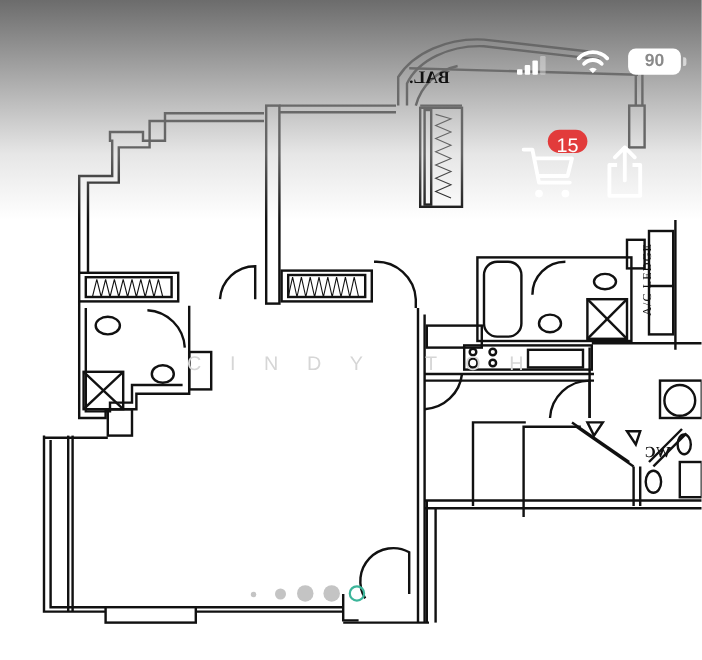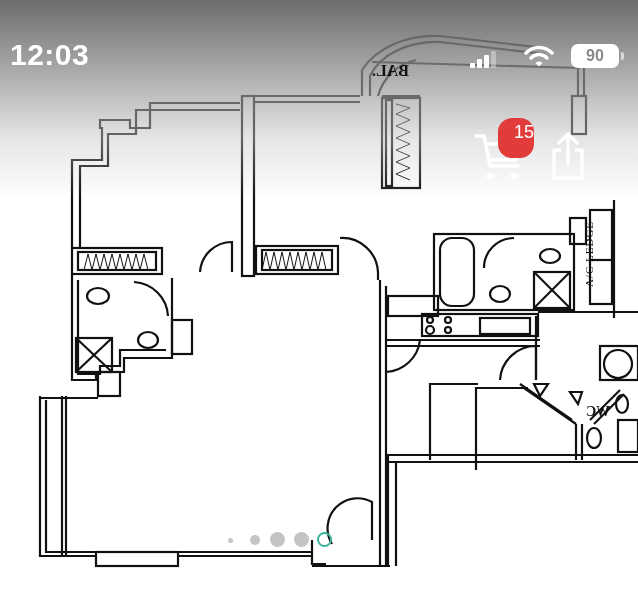--- a/index.html
+++ b/index.html
@@ -11,22 +11,22 @@
     pointer-events:none; }
   .status-bar { position:absolute; left:0; top:38px; width:638px; height:40px; }
   .time { position:absolute; left:10px; top:0; font-size:30px; font-weight:bold; color:#fff; letter-spacing:0.5px; }
   .signal { position:absolute; left:470px; top:12px; width:30px; height:18px; }
   .signal span { position:absolute; bottom:0; width:5px; background:#fff; border-radius:1px; }
   .wifi { position:absolute; left:524px; top:6px; width:30px; height:24px; }
   .battery { position:absolute; left:571px; top:6px; width:48px; height:24px; background:#fff; border-radius:7px;
     color:#8a8a8a; font-size:16px; font-weight:bold; text-align:center; line-height:24px; }
   .battery-nub { position:absolute; left:621px; top:14px; width:3px; height:8px; background:rgba(255,255,255,0.6); border-radius:0 2px 2px 0; }
   .cart-btn { position:absolute; left:474px; top:130px; width:50px; height:52px; cursor:pointer; }
-  .cart-badge { position:absolute; left:498px; top:118px; width:36px; height:40px; background:#e23b3b; color:#fff; border-radius:14px;
-    font-size:18px; text-align:right; line-height:28px; }
+  .cart-badge { position:absolute; left:498px; top:118px; width:36px; height:21px; background:#e23b3b; color:#fff; border-radius:14px;
+    font-size:18px; text-align:center; line-height:28px; }
   .share-btn { position:absolute; left:550px; top:132px; width:36px; height:48px; cursor:pointer; }
   .watermark { position:absolute; left:170px; top:320px; font-size:18px; letter-spacing:26px; color:#d6d6d6; }
   .pager { position:absolute; left:224px; top:532px; height:16px; width:120px; }
   .dot { position:absolute; border-radius:50%; background:#c4c4c4; }
   .dot.active { background:transparent; border:2px solid #3cb59a; }
 </style>
 </head>
 <body>
 
 <div class="viewer">
@@ -144,23 +144,23 @@
       <polyline points="262,270 266,252 270,270 274,252 278,270 282,252 286,270 290,252 294,270 298,252 302,270 306,252 310,270 314,252 318,270 322,252 326,270"></polyline>
       <polyline points="396,104 410,108 396,114 410,120 396,126 410,132 396,138 410,144 396,150 410,156 396,162 410,168 396,174 410,180"></polyline>
     </g>
   </svg>
 
   <div class="overlay-gradient"></div>
 
   <div style="position:absolute;left:372px;top:62px;font-family:'Liberation Serif',serif;font-size:16px;font-weight:bold;color:#111;transform:scaleX(-1);">BAL.</div>
   <div style="position:absolute;left:556px;top:248px;font-family:'Liberation Serif',serif;font-size:11px;color:#111;transform:rotate(-90deg);white-space:nowrap;letter-spacing:1px;">A/C LEDGE</div>
   <div style="position:absolute;left:586px;top:404px;font-family:'Liberation Serif',serif;font-size:14px;font-weight:bold;color:#111;transform:scaleX(-1);">WC</div>
+  <div class="watermark">CINDY TOH</div>
 
   <div class="status-bar">
-    <div class="time">12:03</div>
     <div class="signal">
       <span style="left:0;height:5px;"></span>
       <span style="left:7px;height:9px;"></span>
       <span style="left:14px;height:13px;"></span>
       <span style="left:21px;height:17px;opacity:0.35;"></span>
     </div>
     <svg class="wifi" viewBox="0 0 30 24">
       <path d="M2,9 A18,18 0 0 1 28,9" stroke="#fff" stroke-width="3.5" fill="none" stroke-linecap="round"></path>
       <path d="M7,14 A11,11 0 0 1 23,14" stroke="#fff" stroke-width="3.5" fill="none" stroke-linecap="round"></path>
       <path d="M11.5,19 L15,22.5 L18.5,19 A5,5 0 0 0 11.5,19 Z" fill="#fff"></path>

